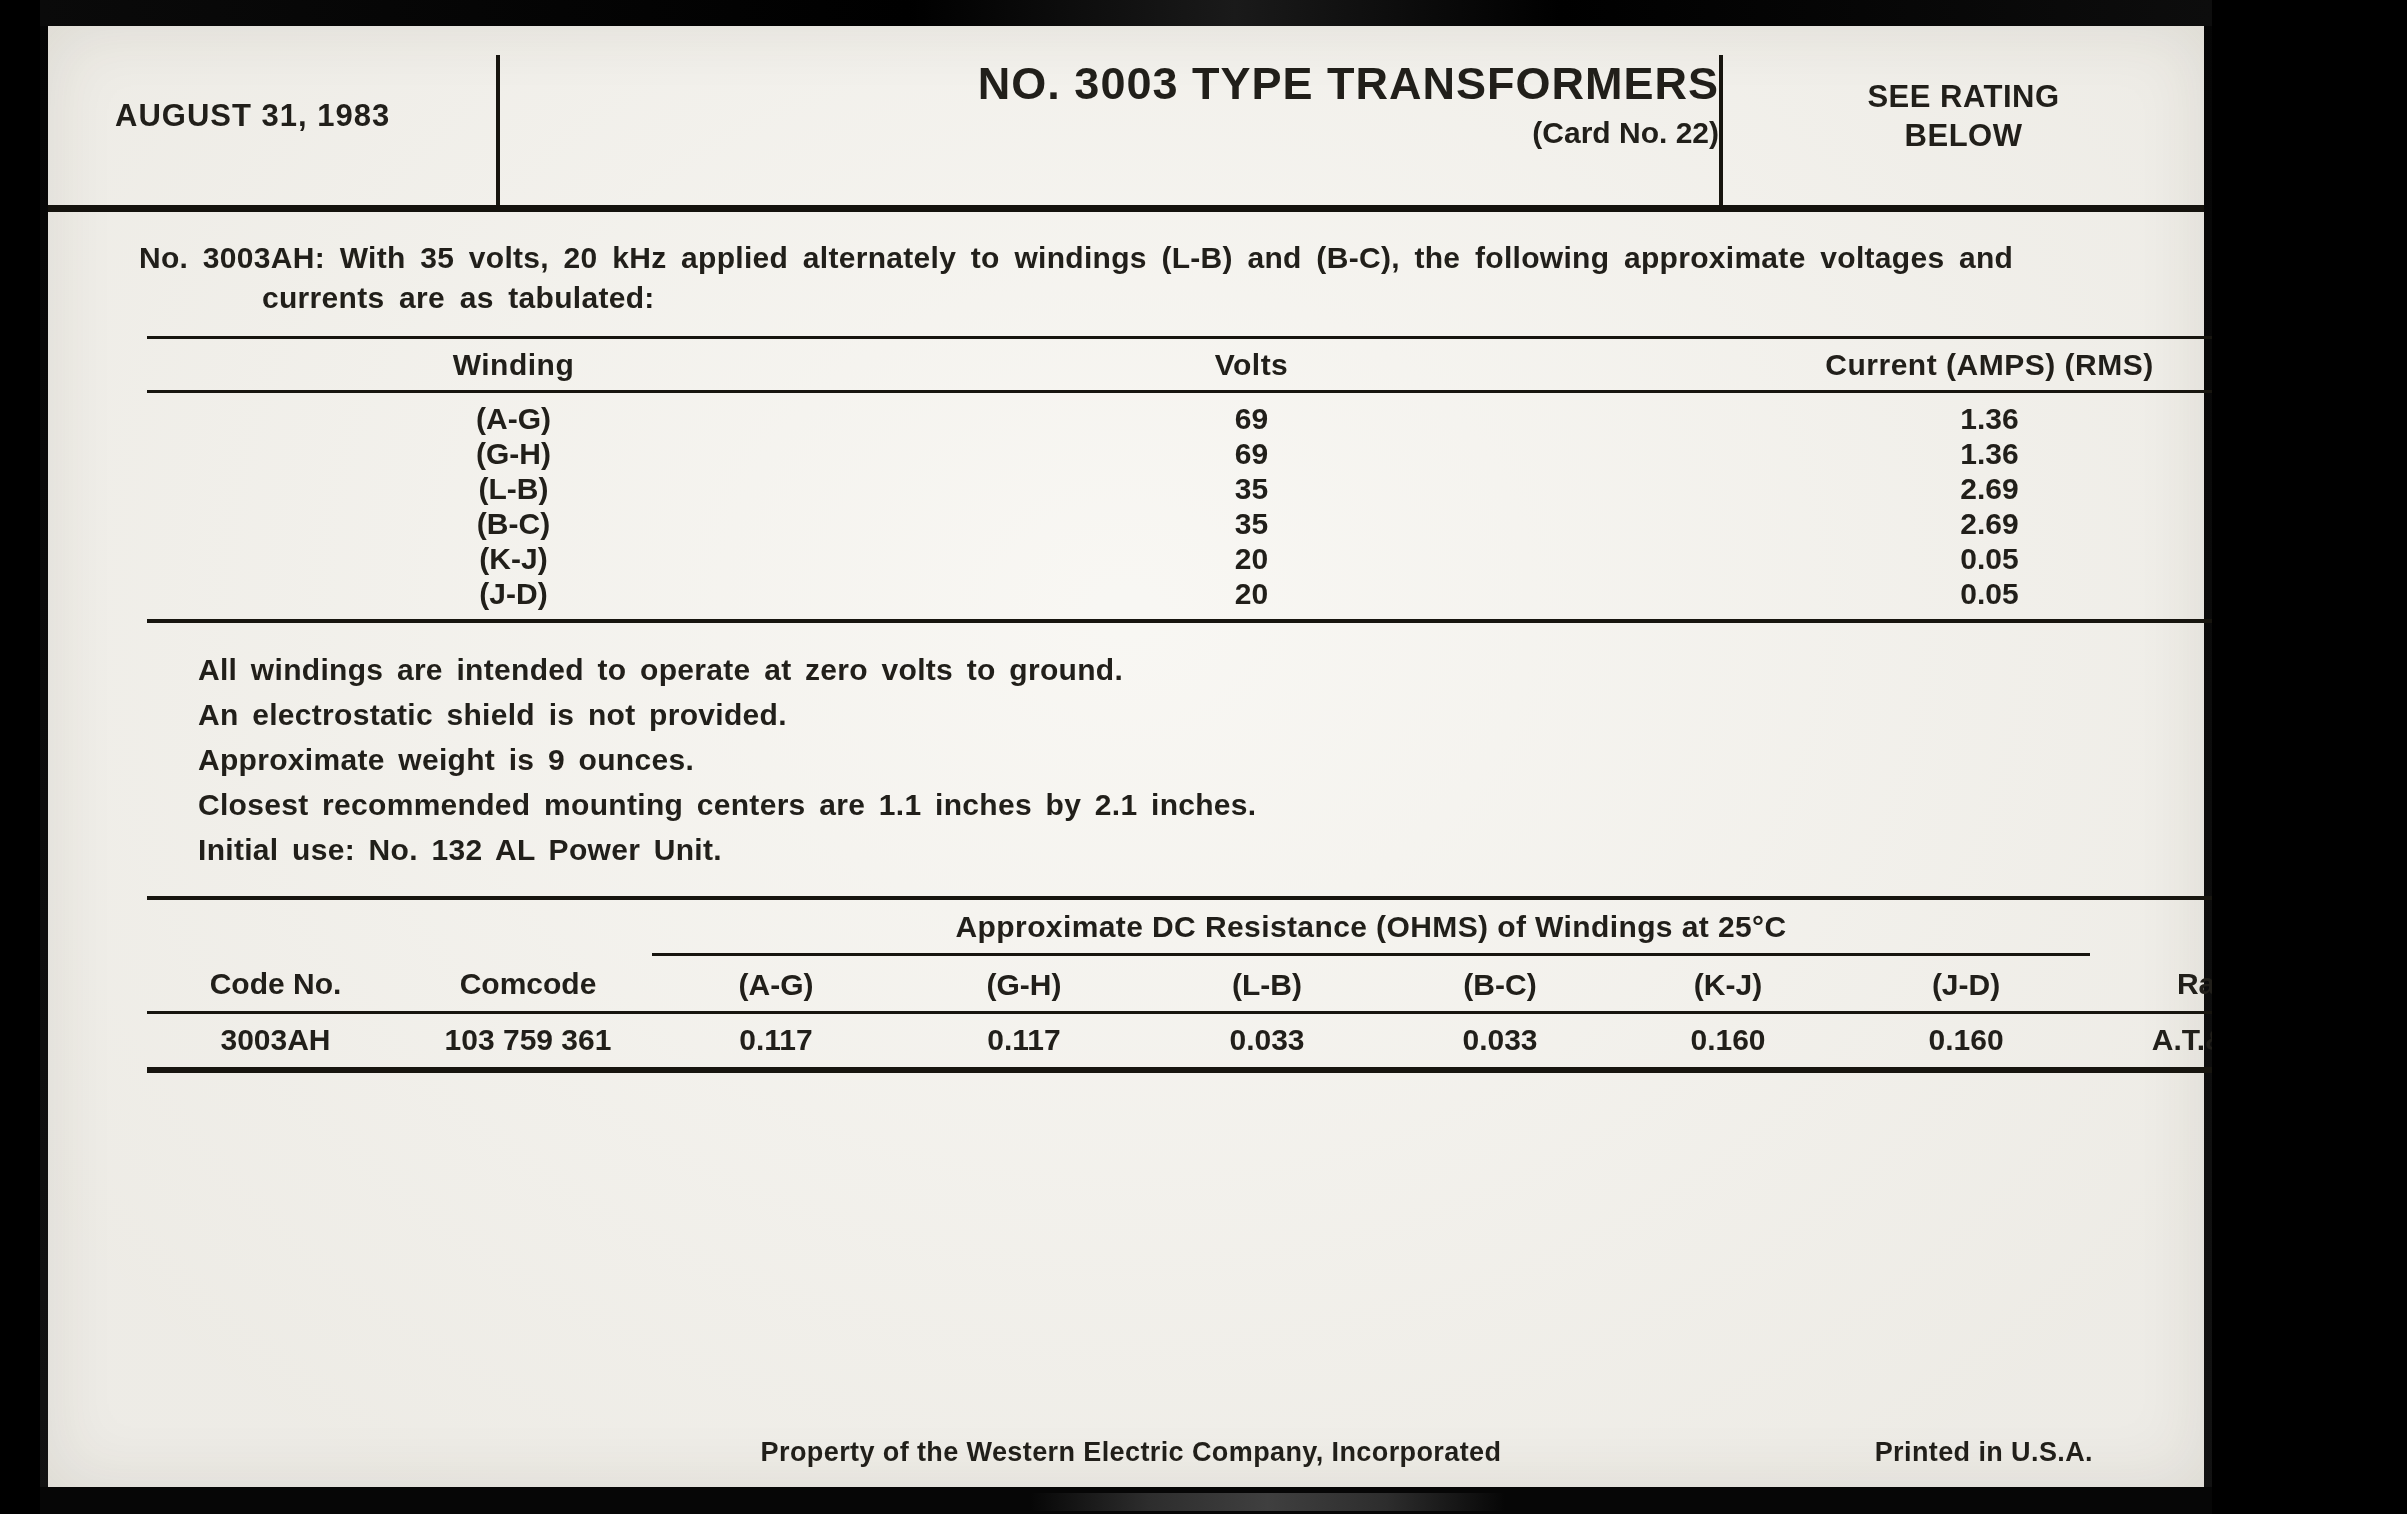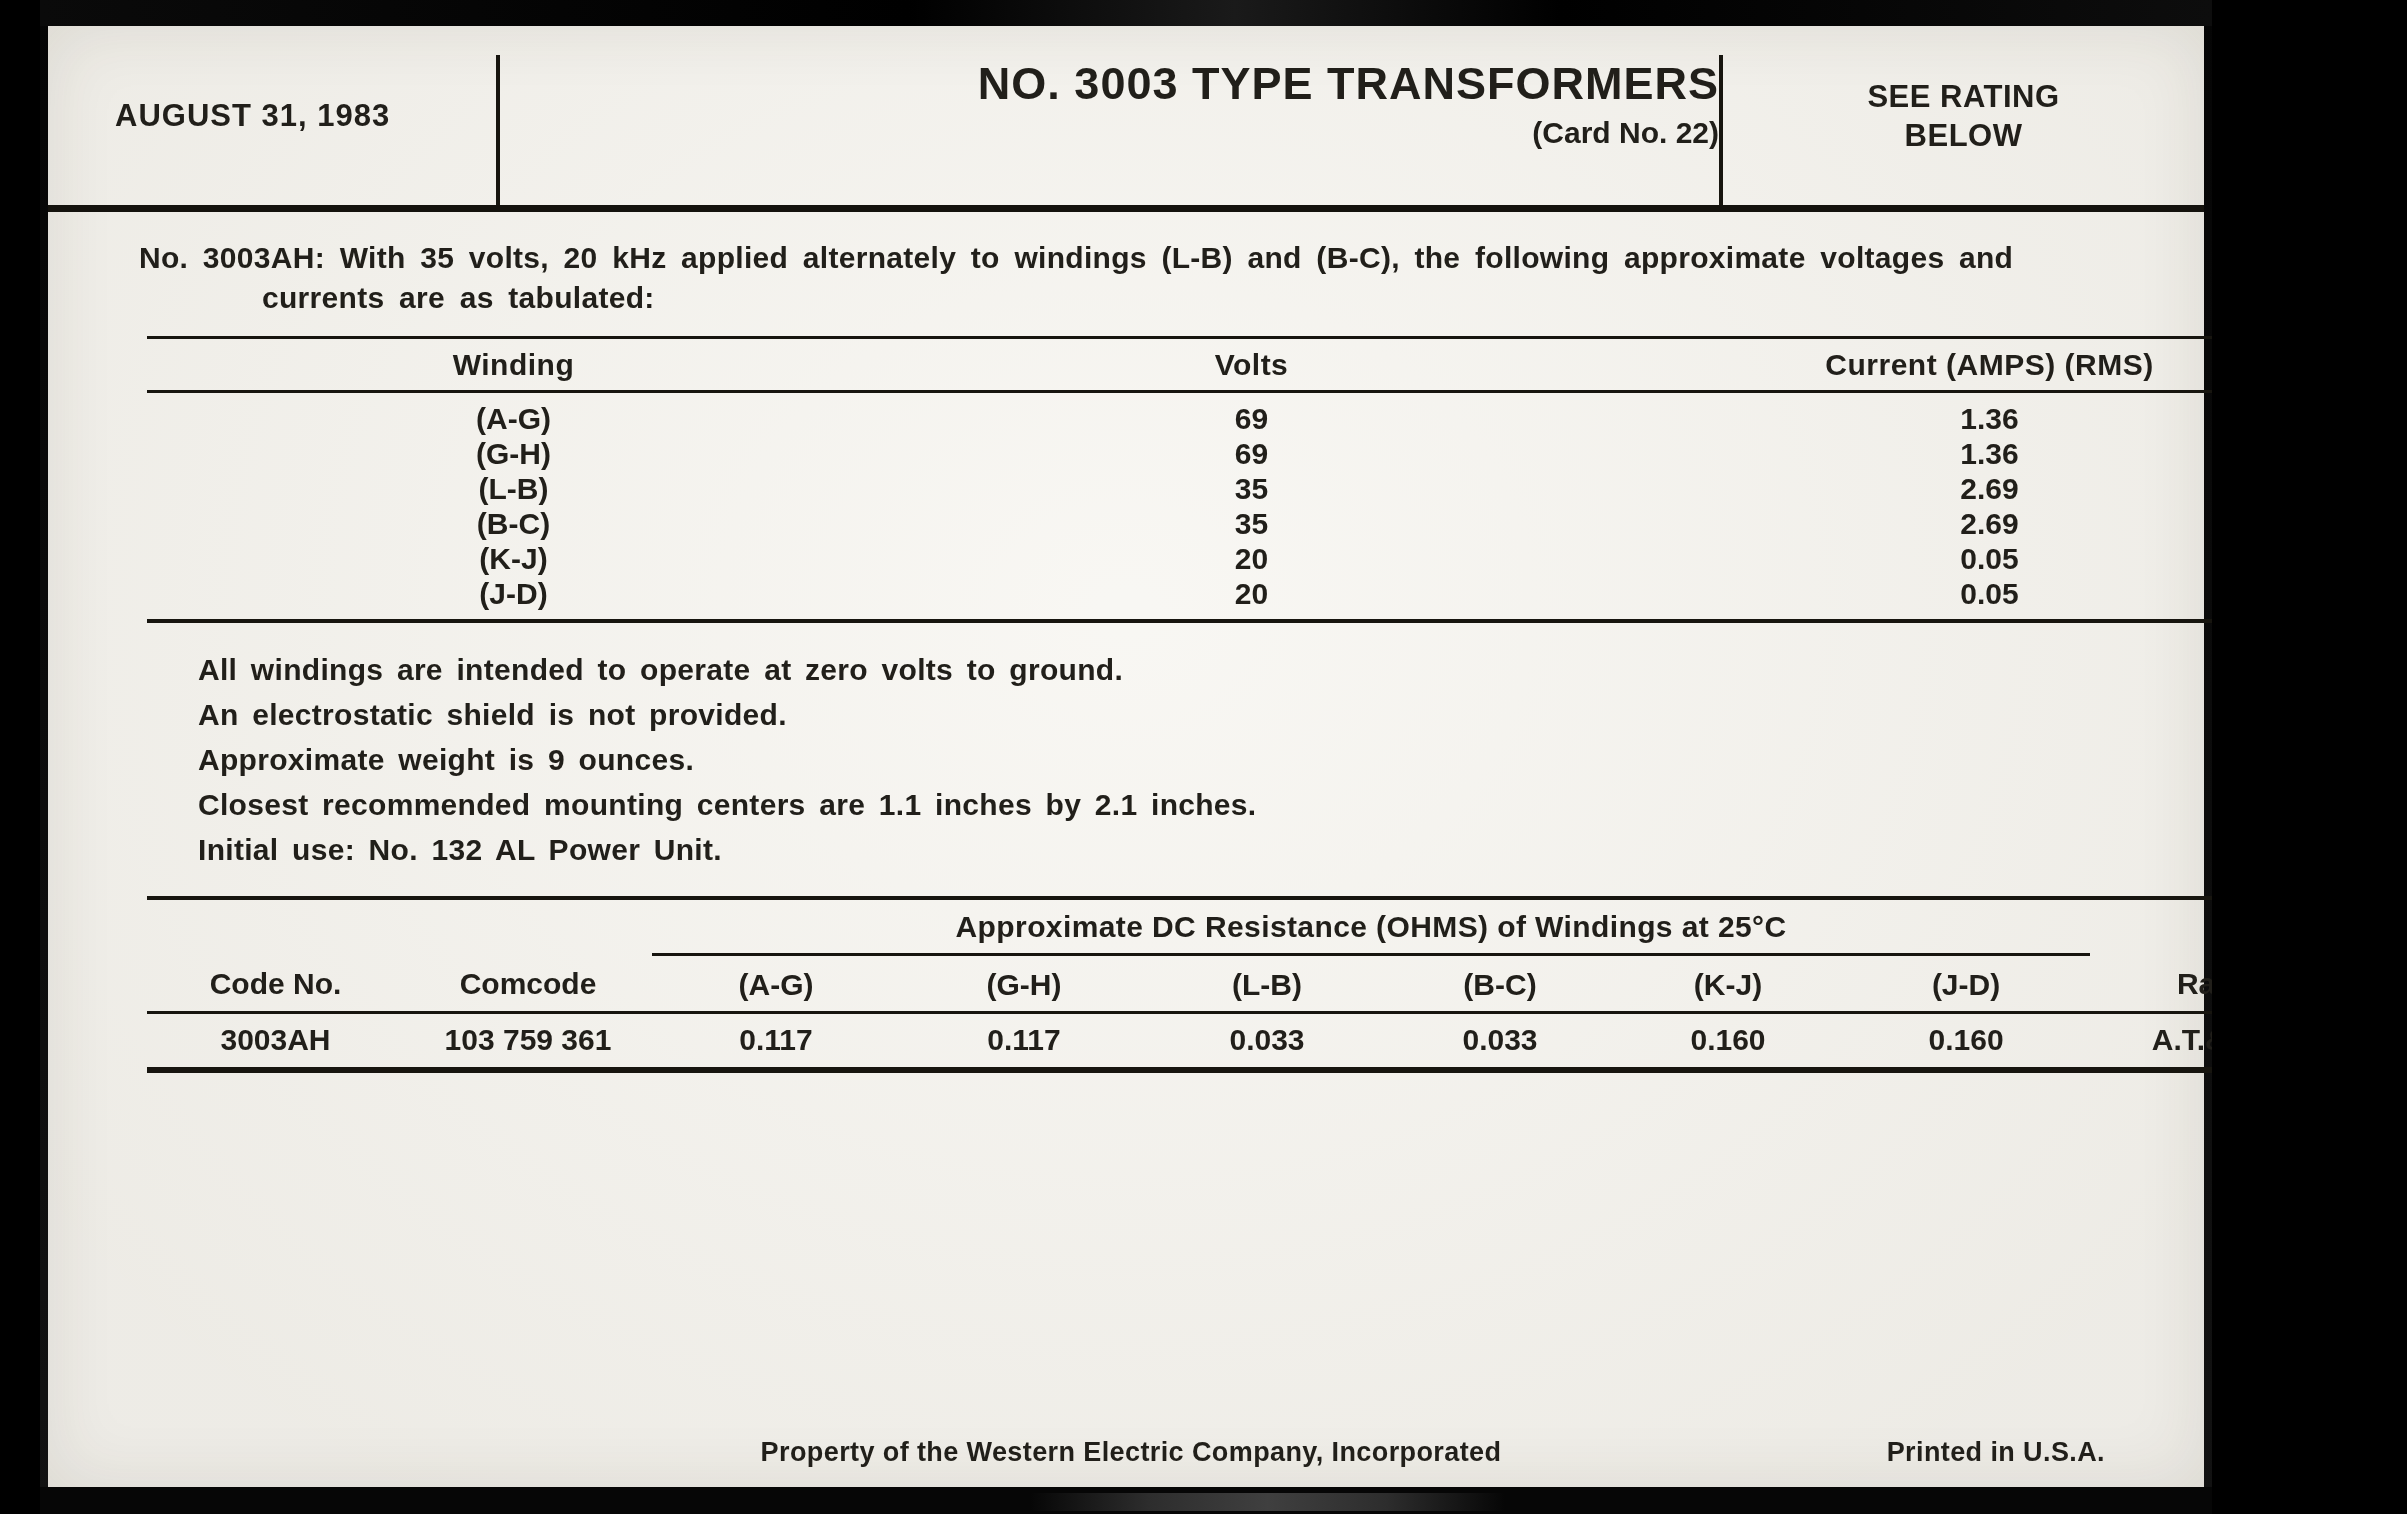--- a/index.html
+++ b/index.html
@@ -177,21 +177,21 @@
     position: absolute;
     left: 99px; right: 99px; bottom: 14px;
     height: 36px;
     font-size: 27px;
     letter-spacing: 0.4px;
   }
   .property-note {
     position: absolute; left: 10px; right: 0; text-align: center;
   }
   .printed-note {
-    position: absolute; right: 0;
+    position: absolute; right: 12px;
   }
 </style>
 </head>
 <body>
 
 <div class="scene">
   <div class="top-band"></div>
 
   <div class="paper">
 

